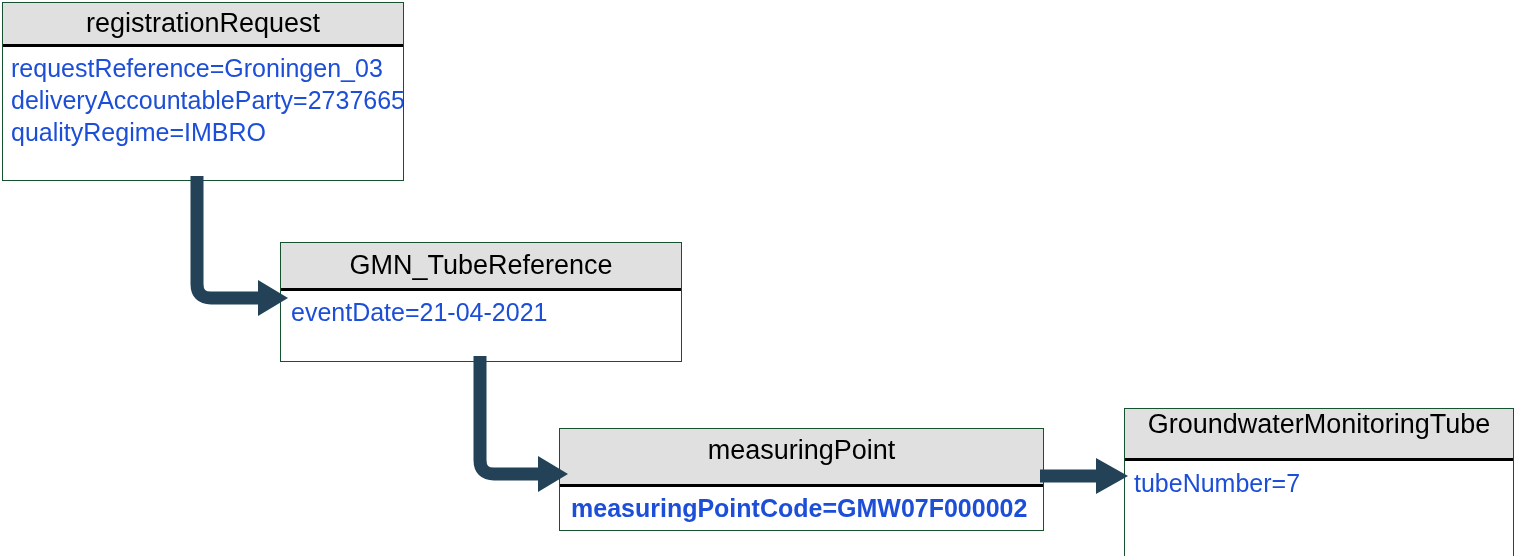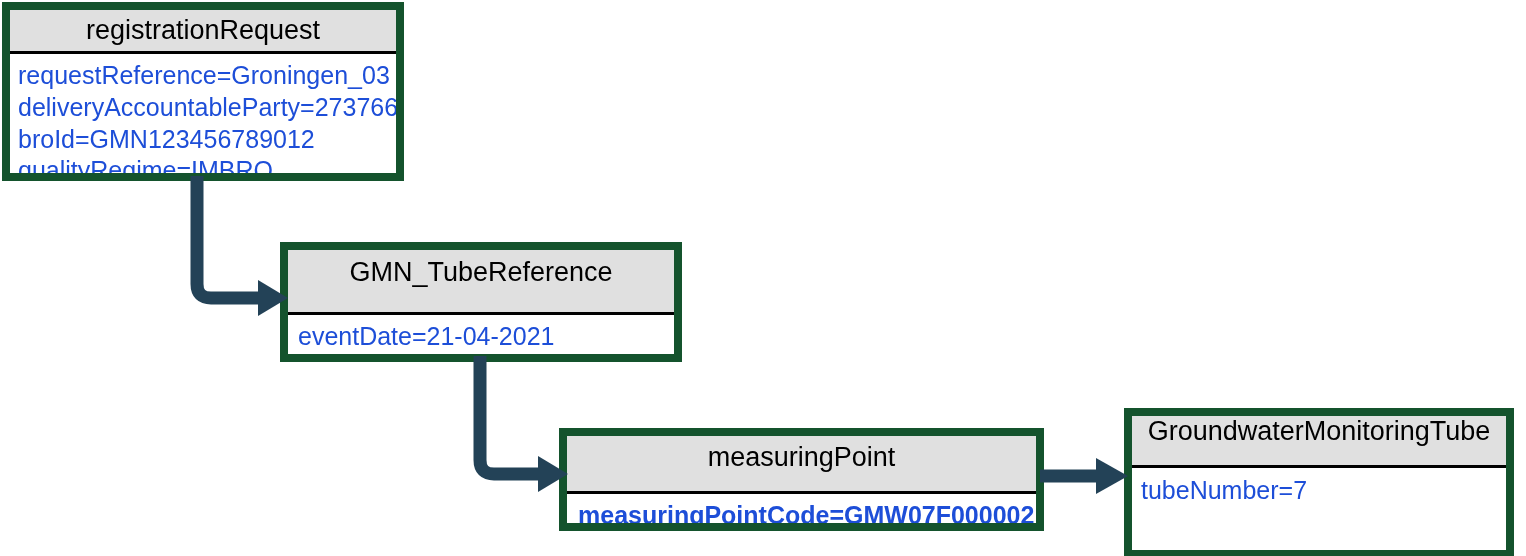--- a/index.html
+++ b/index.html
@@ -15,21 +15,21 @@
     width: 1526px;
     height: 556px;
     background: #ffffff;
     overflow: hidden;
   }
 
   
   .uml-box {
     position: absolute;
     box-sizing: border-box;
-    border: 8px solid #14532d;
+    border: 1px solid #14532d;
     background: #ffffff;
     overflow: hidden;
   }
   .uml-header {
     box-sizing: border-box;
     background: #e0e0e0;
     border-bottom: 3px solid #000000;
     text-align: center;
     color: #000000;
     font-size: 27px;
@@ -50,21 +50,21 @@
     white-space: nowrap;
     overflow: visible;
   }
 
   
   #box-registration-request { left: 2px;    top: 2px;   width: 402px; height: 179px; }
   #box-registration-request .uml-header { height: 44px; padding-top: 7px; }
   #box-registration-request .uml-body   { height: 132px; }
 
   #box-gmn-tubereference { left: 280px;  top: 242px; width: 402px; height: 120px; }
-  #box-gmn-tubereference .uml-header { height: 65px; padding-top: 9px; }
+  #box-gmn-tubereference .uml-header { height: 48px; padding-top: 9px; }
   #box-gmn-tubereference .uml-body   { height: 62px; padding-left: 10px; border-radius: 21px; }
 
   #box-measuring-point { left: 559px;  top: 428px; width: 485px; height: 103px; }
   #box-measuring-point .uml-header { height: 58px; padding-top: 8px; }
   #box-measuring-point .uml-body   { height: 54px; padding-left: 11px; font-weight: bold; }
 
   #box-groundwater-monitoring-tube { left: 1124px; top: 408px; width: 390px; height: 150px; }
   #box-groundwater-monitoring-tube .uml-header { height: 52px; padding-top: 2px; }
   #box-groundwater-monitoring-tube .uml-body   { height: 95px; padding-left: 9px; padding-top: 7px; }
 
@@ -80,21 +80,20 @@
 </head>
 <body>
 
 <div id="canvas">
 
   <div class="uml-box" id="box-registration-request">
     <div class="uml-header">registrationRequest</div>
     <div class="uml-body">
       <div class="uml-attr">requestReference=Groningen_03</div>
       <div class="uml-attr">deliveryAccountableParty=27376655</div>
-      <div class="uml-attr">broId=GMN123456789012</div>
       <div class="uml-attr">qualityRegime=IMBRO</div>
     </div>
   </div>
 
   <div class="uml-box" id="box-gmn-tubereference">
     <div class="uml-header">GMN_TubeReference</div>
     <div class="uml-body">
       <div class="uml-attr">eventDate=21-04-2021</div>
     </div>
   </div>

